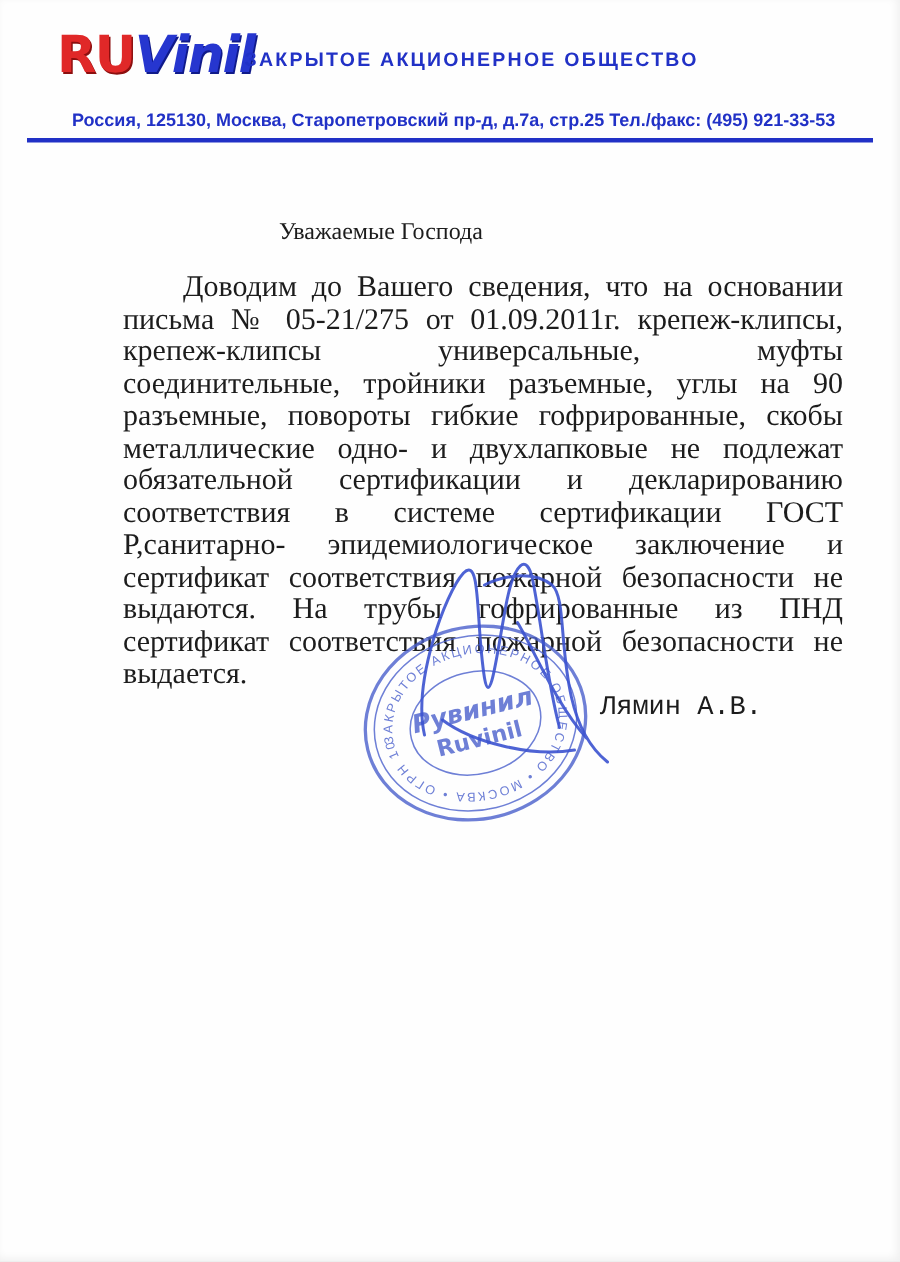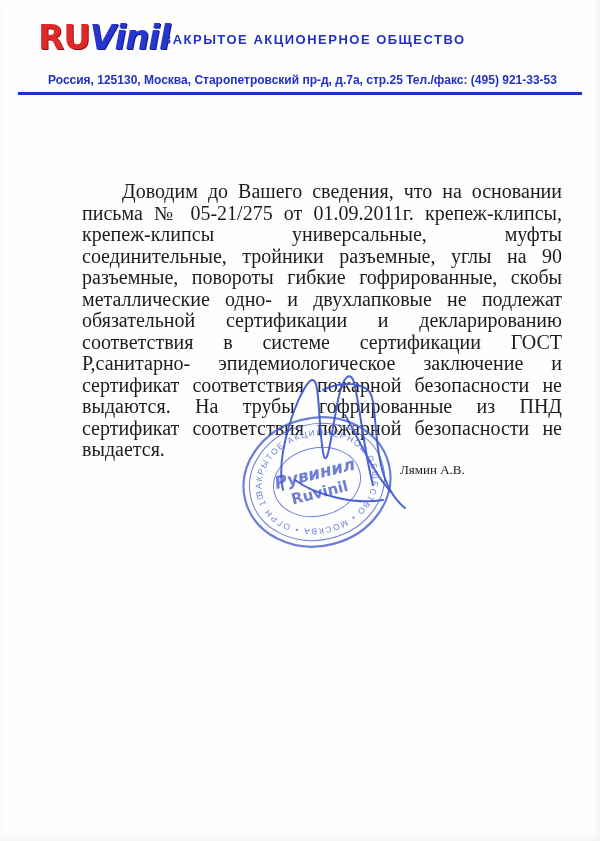--- a/index.html
+++ b/index.html
@@ -66,40 +66,42 @@
     text-indent:40px;
   }
 
   
   .sig-title{
     position:absolute;left:82px;top:462px;
     font-size:15px;
   }
   .sig-name{
     position:absolute;left:400px;top:462px;
-    font-size:13px;
+    font-size:18px;
+    font-family:Liberation Mono, monospace;
   }
   .stamp-wrap{
     position:absolute;left:205px;top:360px;width:230px;height:230px;
   }
 </style>
 </head>
 <body>
 
 <div class="page">
 
   <div class="letterhead">
     <div class="logo">
       <span class="ru">RU</span><span class="vinil">Vinil</span>
     </div>
     <div class="company-type">ЗАКРЫТОЕ  АКЦИОНЕРНОЕ  ОБЩЕСТВО</div>
     <div class="address-line">Россия, 125130, Москва, Старопетровский пр-д, д.7а, стр.25 Тел./факс: (495) 921-33-53</div>
     <div class="head-rule"></div>
   </div>
 
+  <div class="salutation">Уважаемые Господа</div>
   <div class="body-text">Доводим до Вашего сведения, что на основании письма № 05-21/275 от 01.09.2011г. крепеж-клипсы, крепеж-клипсы универсальные, муфты соединительные, тройники разъемные, углы на 90 разъемные, повороты гибкие гофрированные, скобы металлические одно- и двухлапковые не подлежат обязательной сертификации и декларированию соответствия в системе сертификации ГОСТ Р,санитарно- эпидемиологическое заключение и сертификат соответствия  пожарной безопасности не выдаются. На трубы гофрированные из ПНД сертификат соответствия  пожарной безопасности не выдается.</div>
 
   <div class="sig-name">Лямин А.В.</div>
 
   <div class="stamp-wrap">
     <svg width="230" height="230" viewBox="0 0 230 230">
 
       <g transform="rotate(-14 112 122)" opacity="0.8">
         <ellipse cx="112" cy="122" rx="74" ry="64" fill="none" stroke="#4a60cc" stroke-width="2.2"></ellipse>
         <ellipse cx="112" cy="122" rx="68" ry="58" fill="none" stroke="#4a60cc" stroke-width="1"></ellipse>

